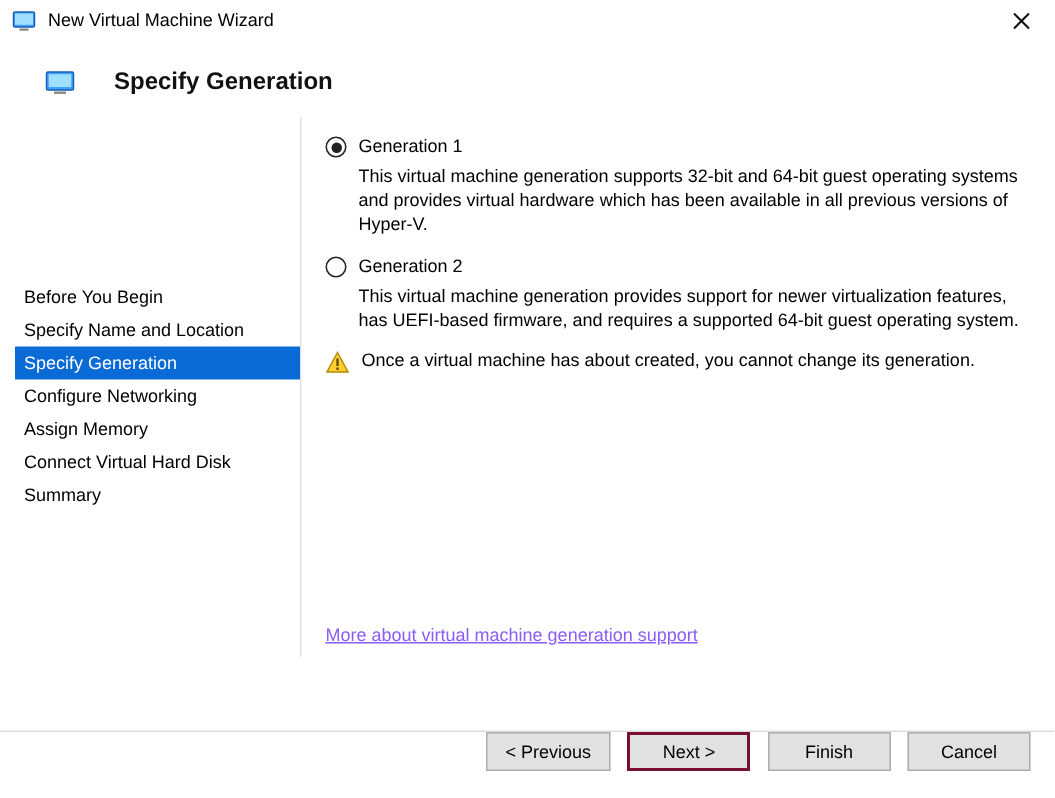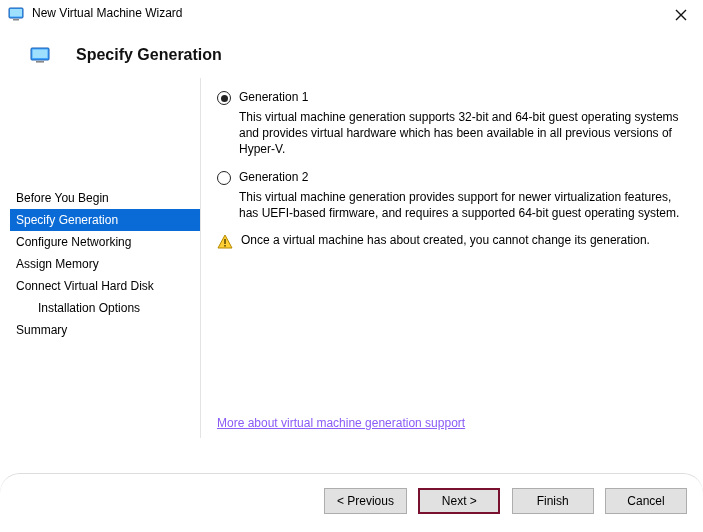--- a/index.html
+++ b/index.html
@@ -122,26 +122,25 @@
     position: absolute;
     left: 16px;
     bottom: 8px;
     color: #8b5cf6;
     text-decoration: underline;
     cursor: pointer;
     font-size: 12px;
   }
   .footer {
     border-top: 1px solid #ddd;
-    padding: 14px 16px 18px 0;
+    padding: 0 16px 18px 0;
     text-align: right;
     position: absolute;
     bottom: 0; left: 0; right: 0;
     background: #fff;
-    border-radius: 20px;
   }
   .btn {
     display: inline-block;
     min-width: 82px;
     padding: 5px 12px;
     font-size: 12px;
     text-align: center;
     background: #e1e1e1;
     border: 1px solid #adadad;
     margin-left: 8px;
@@ -179,25 +178,25 @@
       <rect x="2.5" y="2.5" width="15" height="8.5" fill="#9fe0ff"></rect>
       <rect x="6" y="14" width="8" height="1.6" fill="#888"></rect>
     </svg>
   </span>
   <h1>Specify Generation</h1>
 </div>
 
 <div class="body-region">
   <div class="sidebar">
     <div class="sidebar-item">Before You Begin</div>
+    <div class="sidebar-item">Specify Name and Location</div>
     <div class="sidebar-item selected">Specify Generation</div>
     <div class="sidebar-item">Configure Networking</div>
     <div class="sidebar-item">Assign Memory</div>
     <div class="sidebar-item">Connect Virtual Hard Disk</div>
-    <div class="sidebar-item sub">Installation Options</div>
     <div class="sidebar-item">Summary</div>
   </div>
 
   <div class="content">
 
     <div class="opt-row">
       <span class="radio checked"></span>
       <span class="opt-label">Generation 1</span>
     </div>
     <div class="opt-desc">This virtual machine generation supports 32-bit and 64-bit guest operating systems and provides virtual hardware which has been available in all previous versions of Hyper-V.</div>

